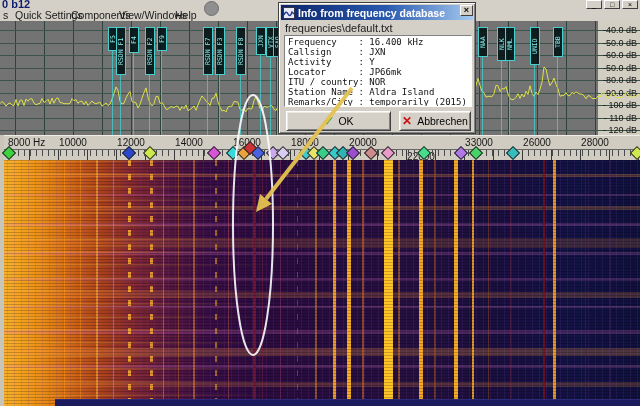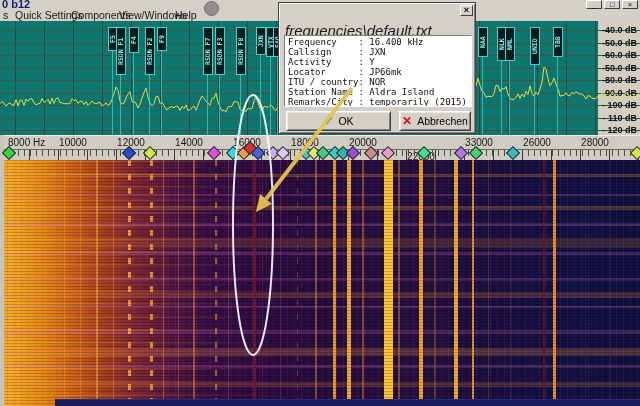--- a/index.html
+++ b/index.html
@@ -10,21 +10,21 @@
   #titlebar{position:absolute;left:0;top:0;width:640px;height:9px;background:#d4d0c8;overflow:hidden;}
   #title-text{position:absolute;left:2px;top:-2px;font-weight:bold;font-size:11px;color:#101c6e;}
   .winbtn{position:absolute;top:0;width:16px;height:9px;background:#d4d0c8;border:1px solid;
     border-color:#fff #404040 #404040 #fff;font-size:7px;line-height:7px;text-align:center;color:#000;box-sizing:border-box;}
   #menubar{position:absolute;left:0;top:9px;width:640px;height:12px;background:#d4d0c8;border-bottom:1px solid #b8b4ac;}
   .menu-item{position:absolute;top:0;font-size:10.5px;color:#1a1a1a;height:12px;line-height:12px;}
   #status-blob{position:absolute;left:204px;top:1px;width:13px;height:13px;border-radius:50%;
     background:#8f8f8f;border:1px solid #6e6e6e;z-index:4;}
 
   
-  #spectrum{position:absolute;left:0;top:21px;width:640px;height:114px;background:#0f766e;overflow:hidden;font-weight:bold;}
+  #spectrum{position:absolute;left:0;top:21px;width:640px;height:114px;background:#737373;overflow:hidden;}
   #db-column{position:absolute;left:598px;top:0;width:42px;height:114px;background:#d2cec2;}
   .hgrid{position:absolute;left:0;width:640px;height:1px;background:#3c544a;}
   .vgrid{position:absolute;top:0;width:1px;height:114px;background:#2c443c;}
   .db-label{position:absolute;right:3px;transform:translateY(-50%);font-size:9px;color:#111;white-space:nowrap;}
   .station{position:absolute;box-sizing:border-box;border:1px solid #46cfcf;background:rgba(0,18,18,0.88);
     color:#8df0f0;font-family:"DejaVu Sans Mono",monospace;font-size:6.5px;
     writing-mode:vertical-rl;transform:rotate(180deg);text-align:center;line-height:8px;width:10px;overflow:hidden;}
   .stem{position:absolute;width:1px;background:rgba(60,210,210,0.75);}
   #trace-svg{position:absolute;left:0;top:0;}
 
@@ -63,21 +63,21 @@
   #dialog{position:absolute;left:278px;top:2px;width:198px;height:132px;background:#d4d0c8;z-index:10;
     border:1px solid #404040;box-shadow:inset 1px 1px 0 #fff,inset -1px -1px 0 #808080;box-sizing:border-box;}
   #dialog-titlebar{position:absolute;left:2px;top:2px;right:2px;height:15px;
     background:linear-gradient(90deg,#0a246a,#2a5ab0 55%,#a6caf0);display:flex;align-items:center;}
   #dialog-title{color:#fff;font-weight:bold;font-size:10.5px;margin-left:3px;white-space:nowrap;}
   #dialog-icon{width:12px;height:12px;margin-left:2px;background:#e8e8f8;border:1px solid #334;box-sizing:border-box;flex:none;}
   #dialog-icon svg{display:block;}
   #dialog-close{position:absolute;right:2px;top:2px;width:13px;height:11px;background:#d4d0c8;
     border:1px solid;border-color:#fff #404040 #404040 #fff;font-size:9px;line-height:9px;text-align:center;
     font-weight:bold;color:#000;box-sizing:border-box;}
-  #dialog-file{position:absolute;left:6px;top:19px;font-size:15px;color:#1a1a1a;font-style:italic;}
+  #dialog-file{position:absolute;left:6px;top:19px;font-size:11px;color:#1a1a1a;}
   #dialog-box{position:absolute;left:5px;top:32px;width:188px;height:72px;background:#fff;
     border:1px solid;border-color:#808080 #fff #fff #808080;box-sizing:border-box;
     font-family:"DejaVu Sans Mono",monospace;font-size:9px;line-height:10px;color:#111;
     white-space:pre;overflow:hidden;padding:1px 3px;}
   .dlg-btn{position:absolute;top:108px;height:20px;background:#d4d0c8;border:1px solid;
     border-color:#fff #404040 #404040 #fff;box-shadow:inset 1px 1px 0 #ece9e2,inset -1px -1px 0 #808080;
     font-size:10.5px;color:#000;display:flex;align-items:center;justify-content:center;gap:5px;box-sizing:border-box;}
   #btn-ok{left:7px;width:105px;}
   #btn-cancel{left:120px;width:72px;}
   .check-glyph{color:#18a018;font-weight:bold;font-size:12px;}
@@ -279,20 +279,28 @@
         <div class="wf-vline" style="left: 553px; width: 3px; opacity: 0.9; color: rgb(255, 158, 32); background-color: rgb(255, 158, 32);"></div>
         <div class="wf-vline" style="left: 585px; width: 1px; opacity: 0.5; color: rgb(74, 42, 112); background-color: rgb(74, 42, 112);"></div>
         <div class="wf-vline" style="left: 610px; width: 1px; opacity: 0.5; color: rgb(74, 42, 112); background-color: rgb(74, 42, 112);"></div>
       </div>
     <div id="wf-scanlines"></div>
     <div id="wf-bottom-strip"></div>
   </div>
   <div id="left-border-strip"></div>
 
   <div id="dialog">
+    <div id="dialog-titlebar">
+      <span id="dialog-icon">
+        <svg width="10" height="10" viewBox="0 0 10 10">
+            <path d="M0 7 Q2 2 4 6 T8 4 L10 6" stroke="#223a8c" stroke-width="1.4" fill="none"></path>
+          </svg>
+      </span>
+      <span id="dialog-title">Info from frequency database</span>
+    </div>
     <div id="dialog-close">×</div>
     <div id="dialog-file">frequencies\default.txt</div>
     <div id="dialog-box">Frequency    : 16.400 kHz
 Callsign     : JXN
 Activity     : Y
 Locator      : JP66mk
 ITU / country: NOR
 Station Name : Aldra Island
 Remarks/City : temporarily (2015)</div>
     <div class="dlg-btn" id="btn-ok">

